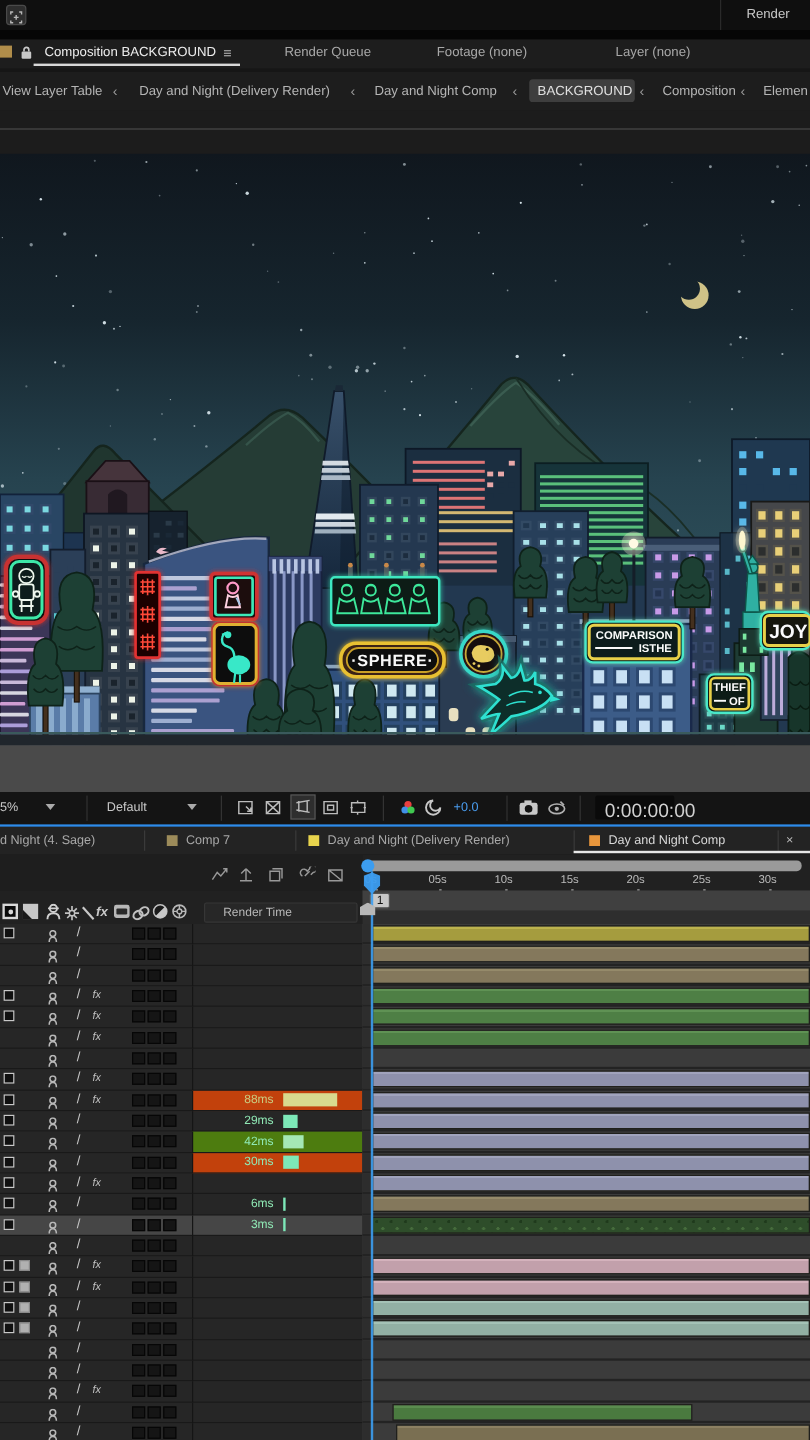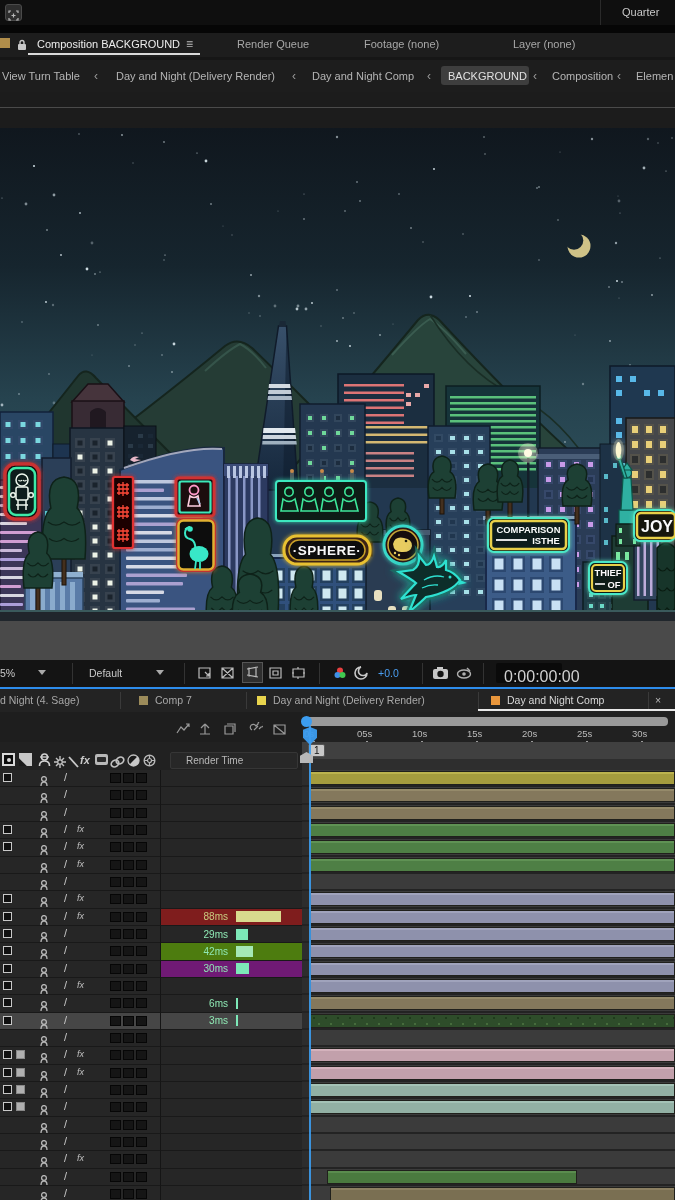--- a/index.html
+++ b/index.html
@@ -19,37 +19,37 @@
 .mst{position:absolute;right:74px;top:2.5px;font-size:10px}
 .msb{position:absolute;left:75px;top:2.5px;height:11px}
 .ticklabel{position:absolute;top:0;font-size:9.5px;color:#bbb}
 </style></head><body>
 <div class="abs" style="left:0;top:0;width:675px;height:25px;background:#0f0f0f"></div>
 <div class="abs" style="left:5px;top:4px;width:17px;height:17px;background:#2e2e2e;border:1px solid #4a4a4a;border-radius:3px"></div>
 <div class="abs" style="left:8px;top:7px"><svg width="11" height="11">
       <path d="M1 3 V1 h2 M8 1 h2 v2 M10 8 v2 h-2 M3 10 H1 V8 M3.5 5.5 h4 M5.5 3.5 v4" stroke="#b8b8b8" stroke-width="1.2" fill="none"></path>
     </svg></div>
 <div class="sep" style="left:600px;top:0;height:25px;background:#2a2a2a"></div>
-<div class="txt" style="left:622px;top:6px;font-size:11px;color:#c8c8c8">Quarter</div>
+<div class="txt" style="left:622px;top:6px;font-size:11px;color:#c8c8c8">Render</div>
 <div class="abs" style="left:0;top:25px;width:675px;height:8px;background:#060606"></div>
 <div class="abs" style="left:0;top:33px;width:675px;height:24px;background:#1d1d1d"></div>
 <div class="abs" style="left:0;top:38px;width:10px;height:10px;background:#b08d4a"></div>
 <div class="abs" style="left:17px;top:37px"><svg width="10" height="12">
       <rect x="1" y="5" width="8" height="6" rx="1" fill="#c8c8c8"></rect>
       <path d="M3 5 V3.5 a2 2 0 0 1 4 0 V5" fill="none" stroke="#c8c8c8" stroke-width="1.4"></path>
     </svg></div>
 <div class="txt" style="left:37px;top:38px;font-size:11px;color:#ededed">Composition BACKGROUND</div>
 <div class="txt" style="left:186px;top:37px;font-size:12px;color:#bbb">≡</div>
 <div class="abs" style="left:28px;top:53px;width:172px;height:2px;background:#d8d8d8"></div>
 <div class="txt" style="left:237px;top:38px;font-size:11px;color:#a8a8a8">Render Queue</div>
 <div class="txt" style="left:364px;top:38px;font-size:11px;color:#a8a8a8">Footage (none)</div>
 <div class="txt" style="left:513px;top:38px;font-size:11px;color:#a8a8a8">Layer (none)</div>
 <div class="abs" style="left:0;top:57px;width:675px;height:3px;background:#161616"></div>
 <div class="abs" style="left:0;top:60px;width:675px;height:32px;background:#1d1d1d"></div>
-<div class="txt" style="left:2px;top:70px;font-size:11px;color:#b5b5b5">View Turn Table</div>
+<div class="txt" style="left:2px;top:70px;font-size:11px;color:#b5b5b5">View Layer Table</div>
 <div class="txt" style="left:94px;top:69px;font-size:12px;color:#999">‹</div>
 <div class="txt" style="left:116px;top:70px;font-size:11px;color:#b5b5b5">Day and Night (Delivery Render)</div>
 <div class="txt" style="left:292px;top:69px;font-size:12px;color:#999">‹</div>
 <div class="txt" style="left:312px;top:70px;font-size:11px;color:#b5b5b5">Day and Night Comp</div>
 <div class="txt" style="left:427px;top:69px;font-size:12px;color:#999">‹</div>
 <div class="abs" style="left:441px;top:66px;width:88px;height:19px;background:#3e3e3e;border-radius:3px"></div>
 <div class="txt" style="left:448px;top:70px;font-size:11px;color:#e0e0e0">BACKGROUND</div>
 <div class="txt" style="left:533px;top:69px;font-size:12px;color:#999">‹</div>
 <div class="txt" style="left:552px;top:70px;font-size:11px;color:#b5b5b5">Composition</div>
 <div class="txt" style="left:617px;top:69px;font-size:12px;color:#999">‹</div>
@@ -1345,21 +1345,21 @@
       <span style="position:absolute;left:39px;top:3px"><svg width="10" height="11" viewBox="0 0 10 11">
           <circle cx="5" cy="3" r="2.4" fill="none" stroke="#b8b8b8" stroke-width="1.3"></circle>
           <path d="M 2 10 Q 2 6 5 6 Q 8 6 8 10" fill="none" stroke="#b8b8b8" stroke-width="1.3"></path>
         </svg></span>
       <span class="slash" style="left:64px">/</span>
       <span class="fxl" style="left:77px">fx</span>
       <span class="mbox" style="left:110px"></span>
       <span class="mbox" style="left:123px"></span>
       <span class="mbox" style="left:136px"></span>
     </div>
-    <div class="rmid" style="background:#7f1d1d">
+    <div class="rmid" style="background:#c2410c">
       <span class="mst" style="color:#c9cc80">88ms</span>
       <span class="msb" style="width:45px;background:#d8da8e"></span>
     </div>
     <div class="rright">
       <span class="bar" style="left:8px;width:365px;background:linear-gradient(#a0a3bc 0 2px,#8e91ac 2px 100%);"></span>
     </div>
   </div>
 <div class="trow" style="top:926.0px;height:17.3px">
     <div class="rleft" style="background:#262626">
       <span class="cbox" style="left:3px"></span>
@@ -1405,21 +1405,21 @@
       <span class="cbox" style="left:3px"></span>
       <span style="position:absolute;left:39px;top:3px"><svg width="10" height="11" viewBox="0 0 10 11">
           <circle cx="5" cy="3" r="2.4" fill="none" stroke="#b8b8b8" stroke-width="1.3"></circle>
           <path d="M 2 10 Q 2 6 5 6 Q 8 6 8 10" fill="none" stroke="#b8b8b8" stroke-width="1.3"></path>
         </svg></span>
       <span class="slash" style="left:64px">/</span>
       <span class="mbox" style="left:110px"></span>
       <span class="mbox" style="left:123px"></span>
       <span class="mbox" style="left:136px"></span>
     </div>
-    <div class="rmid" style="background:#701a75">
+    <div class="rmid" style="background:#c2410c">
       <span class="mst" style="color:#8fe8b4">30ms</span>
       <span class="msb" style="width:13px;background:#7de8b8"></span>
     </div>
     <div class="rright">
       <span class="bar" style="left:8px;width:365px;background:linear-gradient(#a0a3bc 0 2px,#8e91ac 2px 100%);"></span>
     </div>
   </div>
 <div class="trow" style="top:978.0px;height:17.3px">
     <div class="rleft" style="background:#262626">
       <span class="cbox" style="left:3px"></span>

